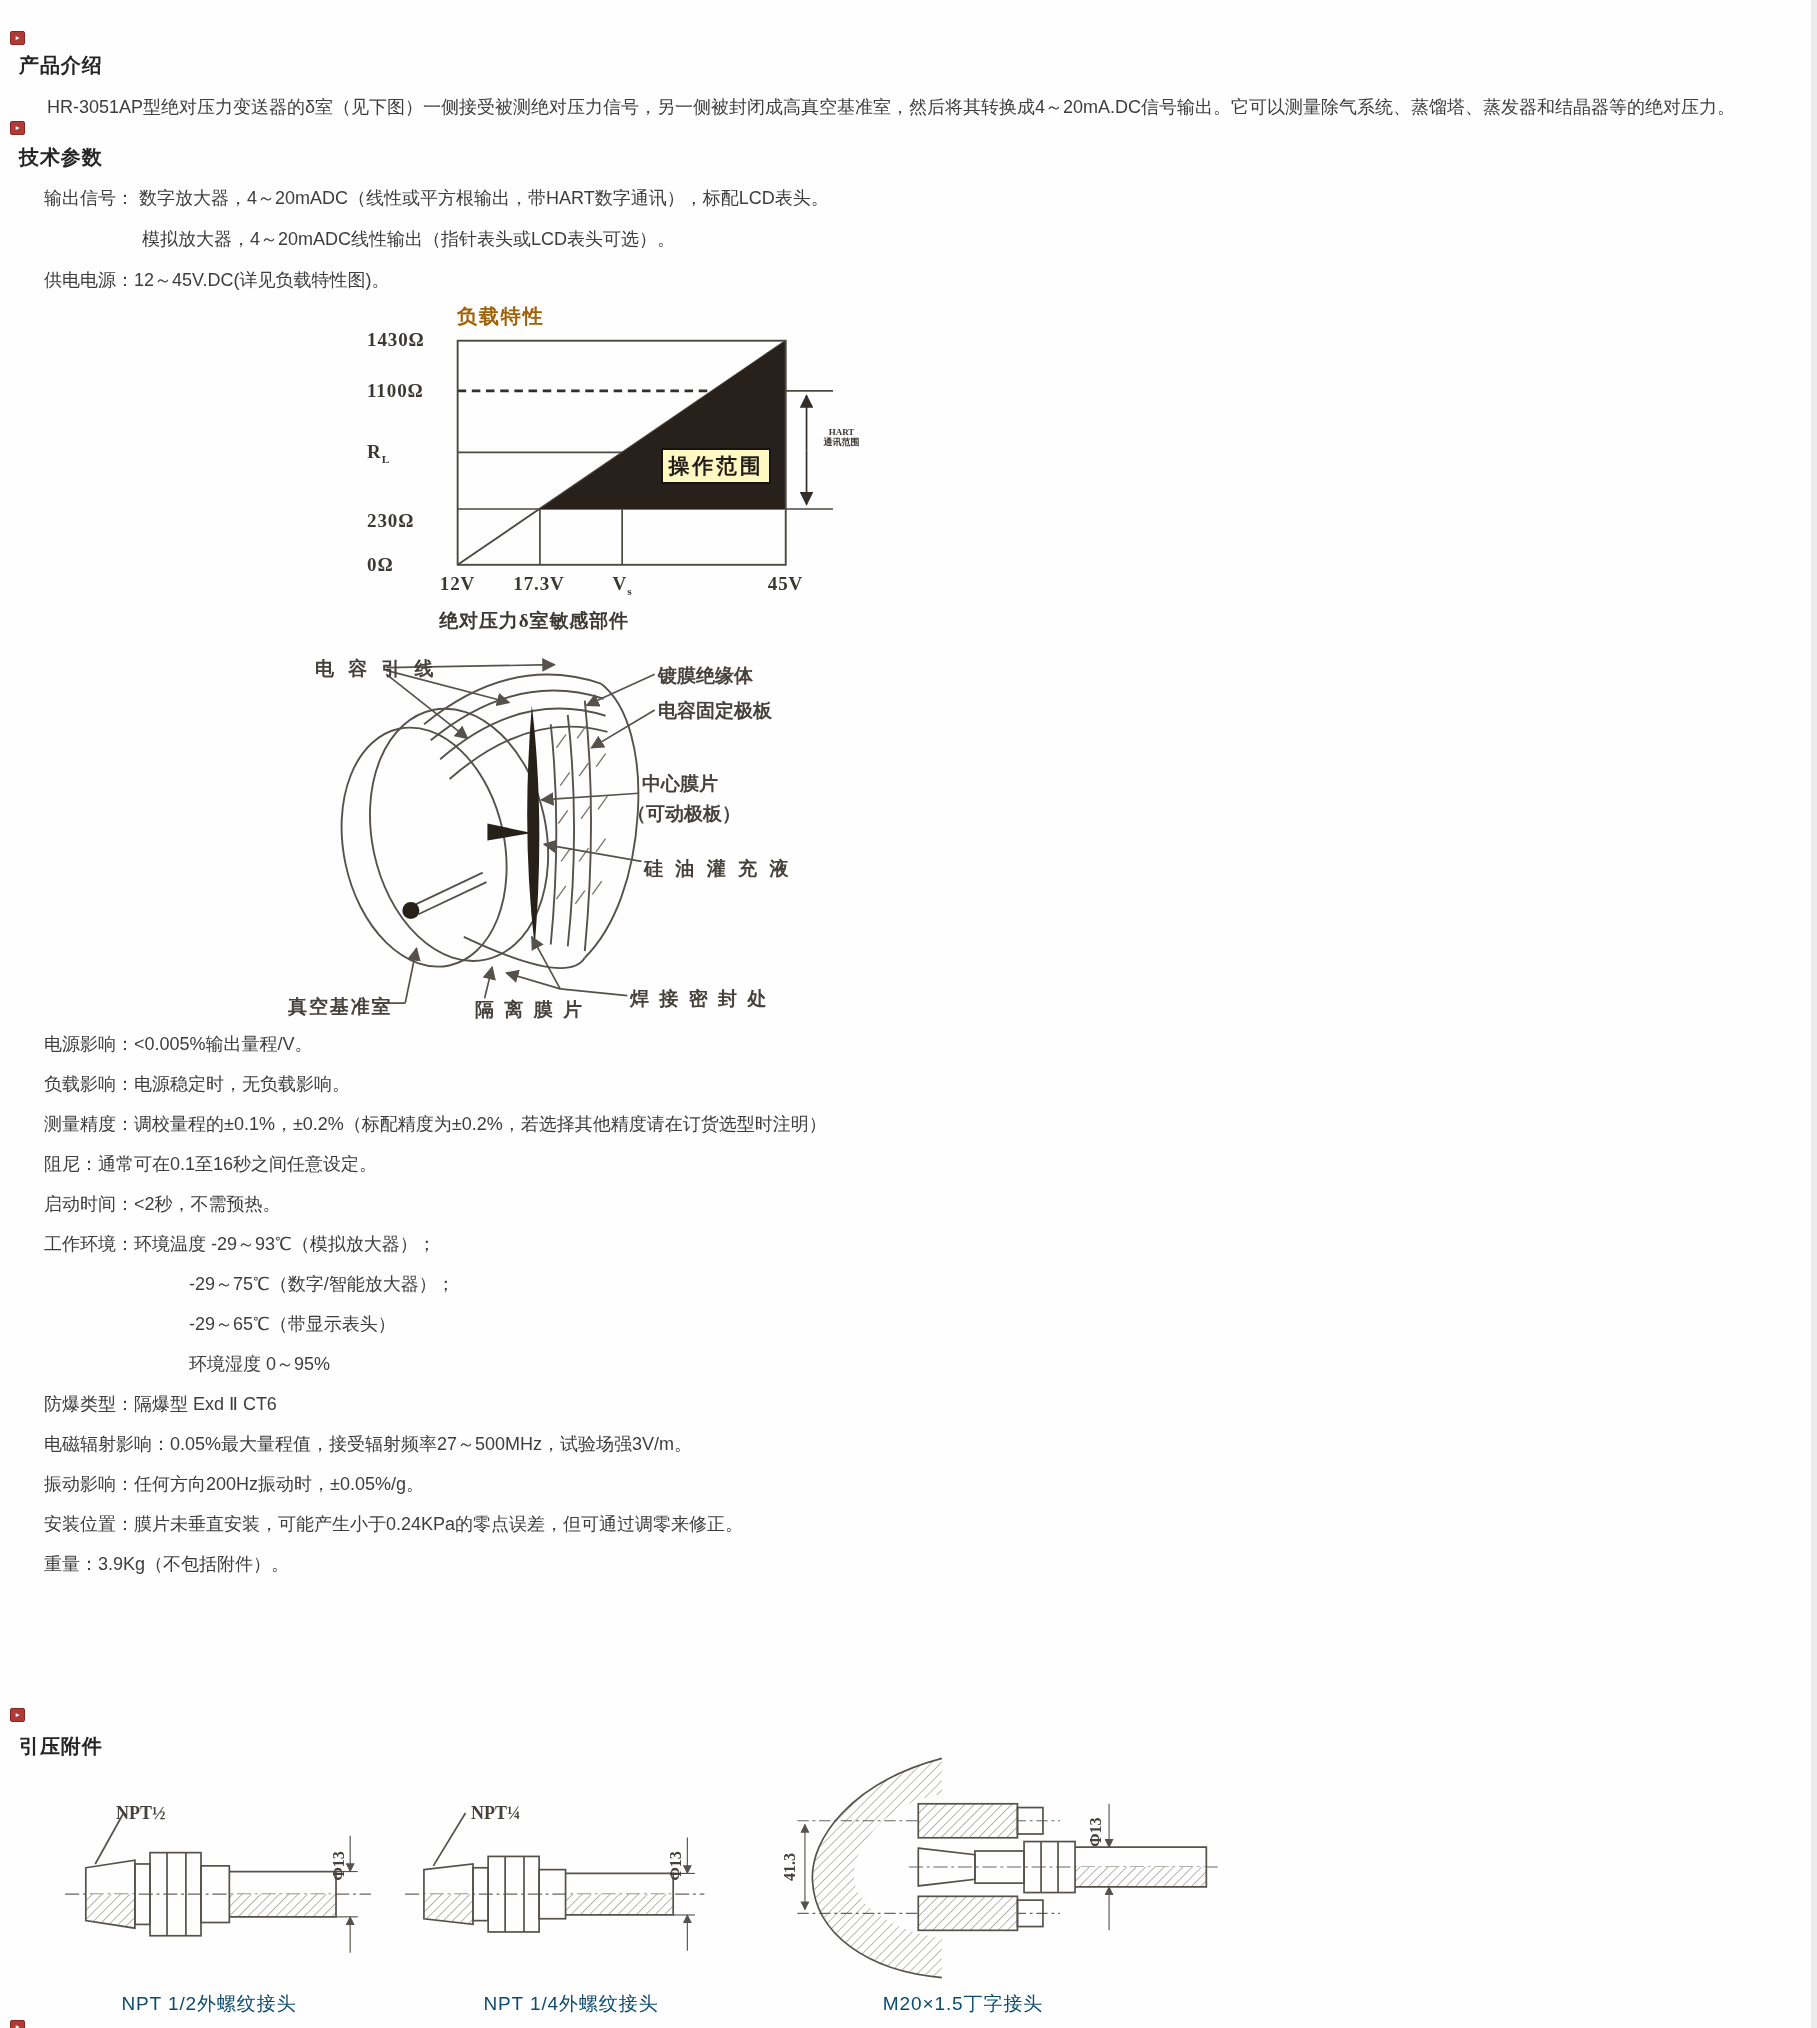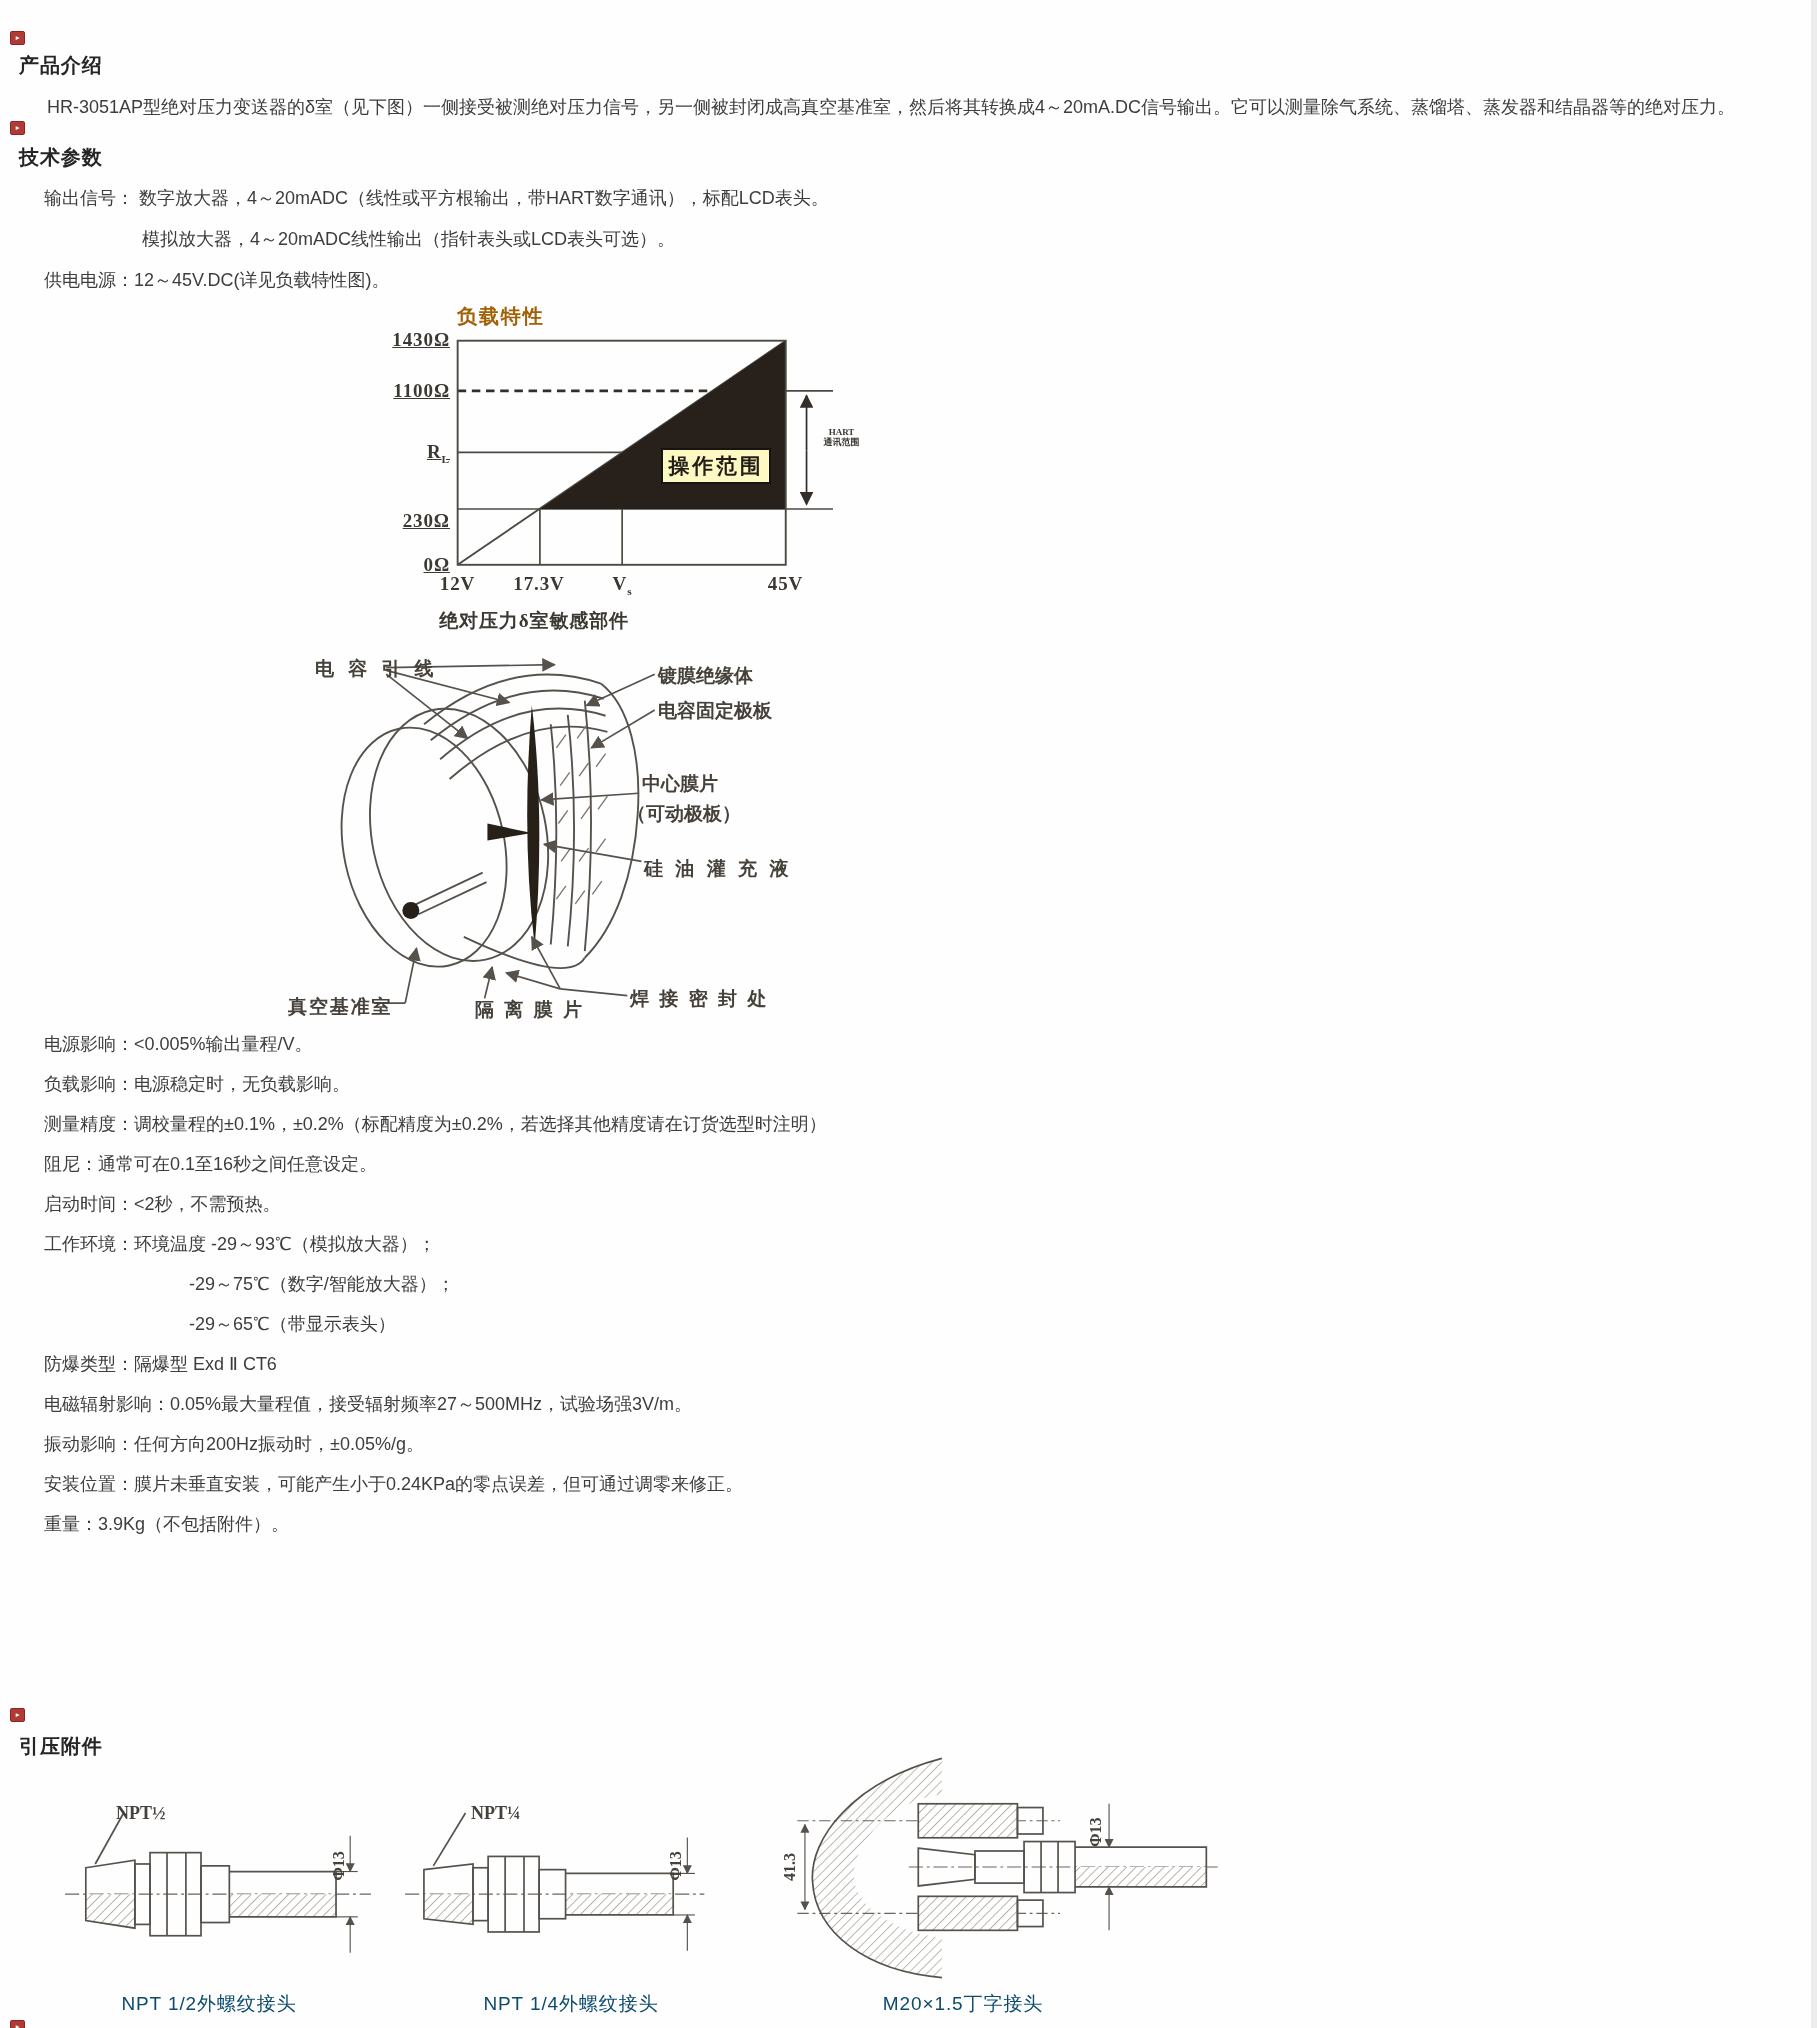--- a/index.html
+++ b/index.html
@@ -9,22 +9,22 @@
   .bullet{position:absolute;width:12.3px;height:12.3px;background:#b03a36;border:0.9px solid #8c2420;
           border-radius:1.9px;color:#fff;font-size:7.6px;line-height:11.4px;text-align:center;}
   .h-sec{position:absolute;font-weight:bold;font-size:20px;color:#252525;letter-spacing:0.9px;white-space:nowrap;}
   .body-line{position:absolute;font-size:18px;color:#3d3d3d;white-space:nowrap;}
   .specs{position:absolute;left:44px;top:1024px;font-size:18px;line-height:40px;color:#3d3d3d;white-space:nowrap;}
   .specs .ind{padding-left:145px;}
   
   .chart{position:absolute;left:360px;top:301px;width:530px;height:295px;}
   .chart-title{position:absolute;left:97px;top:1.9px;width:328px;text-align:left;
                font-family:Liberation Sans, sans-serif;font-weight:bold;font-size:20px;color:#a16207;letter-spacing:1.9px;}
-  .ylab{position:absolute;left:0px;width:90px;text-align:right;font-family:"Liberation Serif",serif;
-        font-weight:bold;font-size:19px;color:#3c3832;text-decoration:underline;}
+  .ylab{position:absolute;left:7px;width:90px;font-family:"Liberation Serif",serif;
+        font-weight:bold;font-size:19px;color:#3c3832;}
   .xlab{position:absolute;top:272px;text-align:center;font-family:"Liberation Serif",serif;
         font-weight:bold;font-size:19px;color:#3c3832;}
   .xlab,.ylab{letter-spacing:0.9px;white-space:nowrap;}
   sub{font-size:11.4px;}
   .region-box{position:absolute;left:301px;top:147px;width:106px;height:32px;background:#fef9c3;
               border:2.8px solid #171310;display:flex;align-items:center;justify-content:center;
               font-family:"Liberation Serif",serif;font-weight:bold;font-size:21px;letter-spacing:2.8px;color:#231d18;}
   .hart-note{position:absolute;left:452px;top:126px;width:59px;text-align:center;
              font-family:"Liberation Serif",serif;font-weight:bold;font-size:9px;line-height:10.4px;color:#3c3832;}
   .chart-caption{position:absolute;left:428px;top:608px;width:201px;text-align:right;
@@ -169,20 +169,21 @@
 
   <div class="specs">
     <div>电源影响：&lt;0.005%输出量程/V。</div>
     <div>负载影响：电源稳定时，无负载影响。</div>
     <div>测量精度：调校量程的±0.1%，±0.2%（标配精度为±0.2%，若选择其他精度请在订货选型时注明）</div>
     <div>阻尼：通常可在0.1至16秒之间任意设定。</div>
     <div>启动时间：&lt;2秒，不需预热。</div>
     <div>工作环境：环境温度  -29～93℃（模拟放大器）；</div>
     <div class="ind">-29～75℃（数字/智能放大器）；</div>
     <div class="ind">-29～65℃（带显示表头）</div>
+    <div class="ind">环境湿度  0～95%</div>
     <div>防爆类型：隔爆型    Exd Ⅱ CT6</div>
     <div>电磁辐射影响：0.05%最大量程值，接受辐射频率27～500MHz，试验场强3V/m。</div>
     <div>振动影响：任何方向200Hz振动时，±0.05%/g。</div>
     <div>安装位置：膜片未垂直安装，可能产生小于0.24KPa的零点误差，但可通过调零来修正。</div>
     <div>重量：3.9Kg（不包括附件）。</div>
   </div>
 
   <div class="bullet" style="left:10.4px;top:1708px">▸</div>
   <div class="h-sec" style="left:19px;top:1733px">引压附件</div>
 

